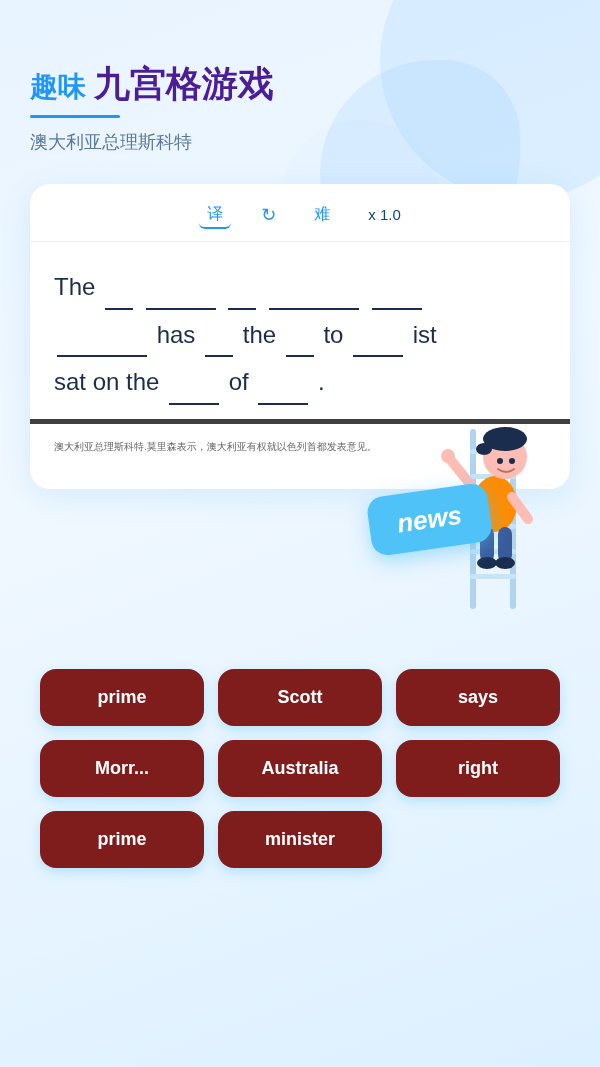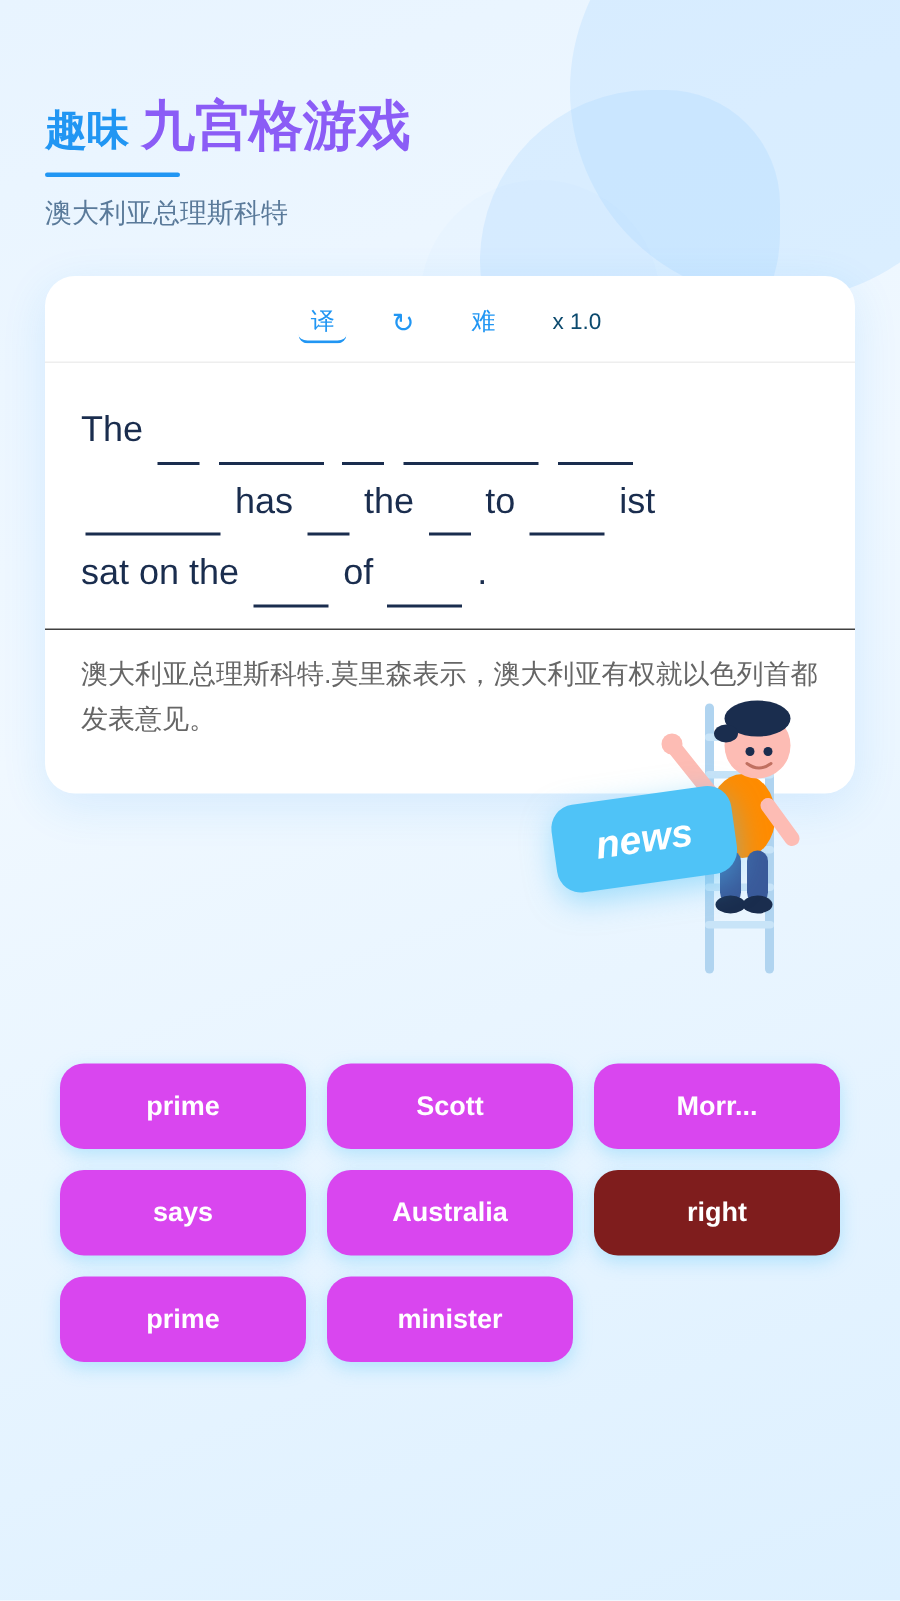--- a/index.html
+++ b/index.html
@@ -40,21 +40,21 @@
       margin-bottom: 6px;
     }
     .title-highlight {
       font-size: 28px;
       font-weight: 800;
       color: #2196F3;
     }
     .title-main {
       font-size: 36px;
       font-weight: 800;
-      color: #8b5cf6;
+      color: #4c1d95;
     }
     .title-underline {
       width: 90px;
       height: 3px;
       background: #2196F3;
       border-radius: 2px;
       margin-bottom: 12px;
     }
     .subtitle {
       font-size: 18px;
@@ -124,24 +124,24 @@
       vertical-align: bottom;
     }
     .blank-short { min-width: 28px; }
     .blank-medium { min-width: 50px; }
     .blank-long { min-width: 70px; }
     .blank-xl { min-width: 90px; }
 
     
     .card-translation {
       padding: 0 24px 14px 24px;
-      font-size: 18px;
+      font-size: 10px;
       color: #666;
       line-height: 1.7;
-      border-top: 1px solid #404040;
+      border-top: 5px solid #404040;
       margin: 0 0 0 0;
       padding-top: 14px;
     }
 
     
     .news-tag {
       position: absolute;
       right: 80px;
       bottom: -60px;
       background: #4fc3f7;
@@ -168,21 +168,21 @@
 
     
     .word-grid {
       display: grid;
       grid-template-columns: 1fr 1fr 1fr;
       gap: 14px;
       margin-top: 180px;
       padding: 0 10px;
     }
     .word-btn {
-      background: #d946ef;
+      background: #7f1d1d;
       color: white;
       font-size: 18px;
       font-weight: 600;
       border: none;
       border-radius: 16px;
       padding: 18px 10px;
       cursor: pointer;
       text-align: center;
       box-shadow: 0 4px 12px rgba(79, 195, 247, 0.35);
       transition: transform 0.1s;
@@ -286,21 +286,21 @@
 
         <path d="M88 120 Q96 126 104 120" stroke="#c07060" stroke-width="2" fill="none" stroke-linecap="round"></path>
       </svg>
     </div>
 
   </div>
 
   <div class="word-grid">
     <button class="word-btn">prime</button>
     <button class="word-btn">Scott</button>
+    <button class="word-btn">says</button>
     <button class="word-btn">Morr...</button>
-    <button class="word-btn">says</button>
     <button class="word-btn">Australia</button>
     <button class="word-btn highlight">right</button>
     <button class="word-btn">prime</button>
     <button class="word-btn">minister</button>
   </div>
 
 </div>
 
 </body></html>

